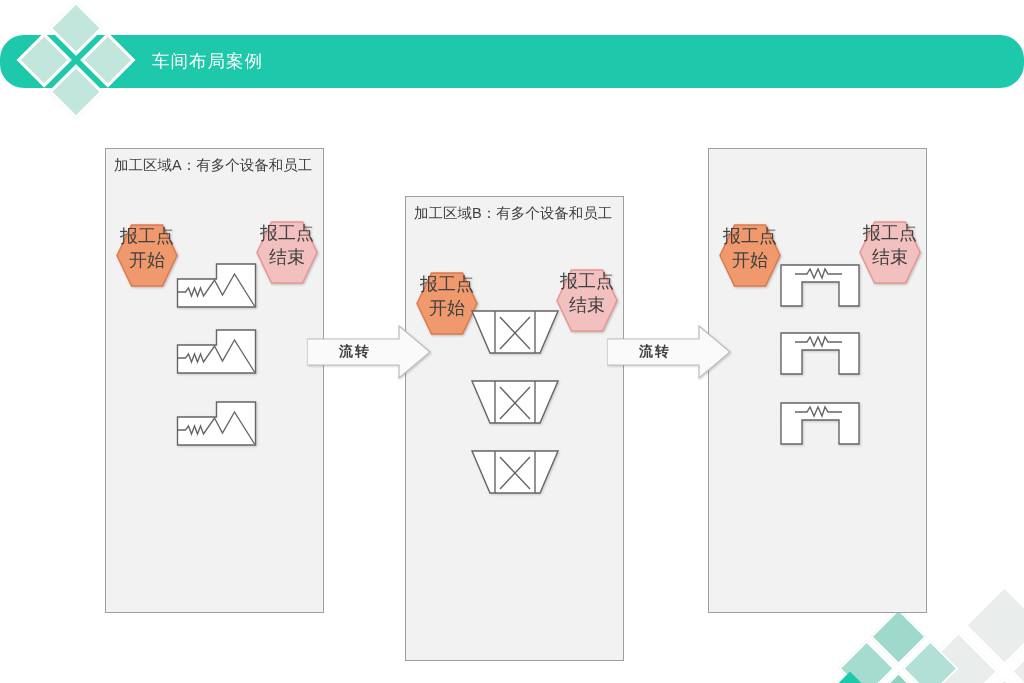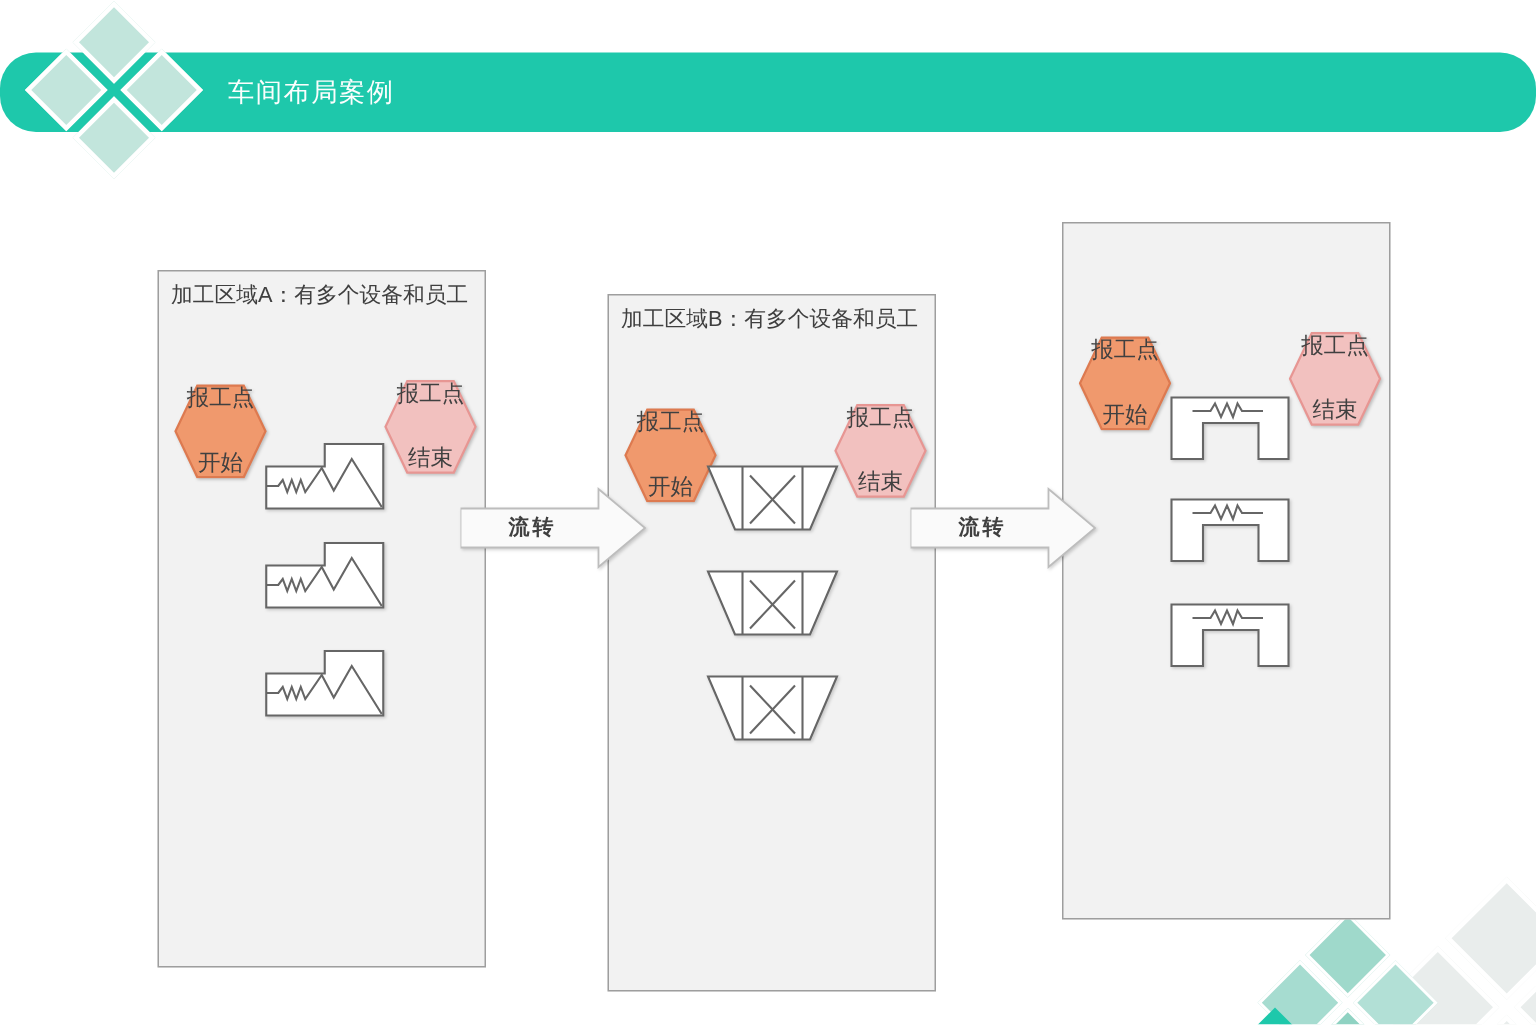--- a/index.html
+++ b/index.html
@@ -41,35 +41,35 @@
   .corner-teal {
     position:absolute; left:837px; top:677px; width:26px; height:26px;
     background:#1EC8AB; transform:rotate(45deg); z-index:2;
   }
 
   
   .panel {
     position:absolute; top:148px; width:219px; height:465px;
     background:#F2F2F2; border:1px solid #9E9E9E; z-index:3;
   }
-  .panel-a { left:105px;margin-top:32px; } .panel-b { left:405px;margin-top:48px; } .panel-c { left:708px; }
+  .panel-a { left:105px; } .panel-b { left:405px;margin-top:48px; } .panel-c { left:708px; }
   .panel-title {
     padding:6px 8px 0 8px; font-size:14.5px; line-height:1.5; color:#3F3F3F;
   }
 
   
   .hex { position:absolute; width:62px; height:63px;
          filter:drop-shadow(1.5px 1.5px 1px rgba(0,0,0,0.22)); }
   .hex-start { left:10px; top:75px; }
   .hex-end   { left:150px; top:72px; }
   .hex svg { position:absolute; left:0; top:0; }
   .hex-label {
     position:absolute; left:0; top:0; width:62px; height:63px;
-    display:flex; flex-direction:column; align-items:center; justify-content:space-between;
-    font-size:15px; line-height:1.35; color:#404040; text-align:center;
+    display:flex; flex-direction:column; align-items:center; justify-content:flex-start;
+    font-size:18px; line-height:1.35; color:#404040; text-align:center;
   }
 
   
   .machine { position:absolute;
              filter:drop-shadow(1.5px 1.5px 1px rgba(0,0,0,0.18)); }
   .m-a { left:70px; width:81px; height:45px; }
   .m-b { left:63px; width:92px; height:46px; }
   .m-c { left:70px; width:82px; height:45px; }
   .row1a { top:114px; } .row2a { top:180px; } .row3a { top:252px; }
   .row1b { top:112px; } .row2b { top:182px; } .row3b { top:252px; }

